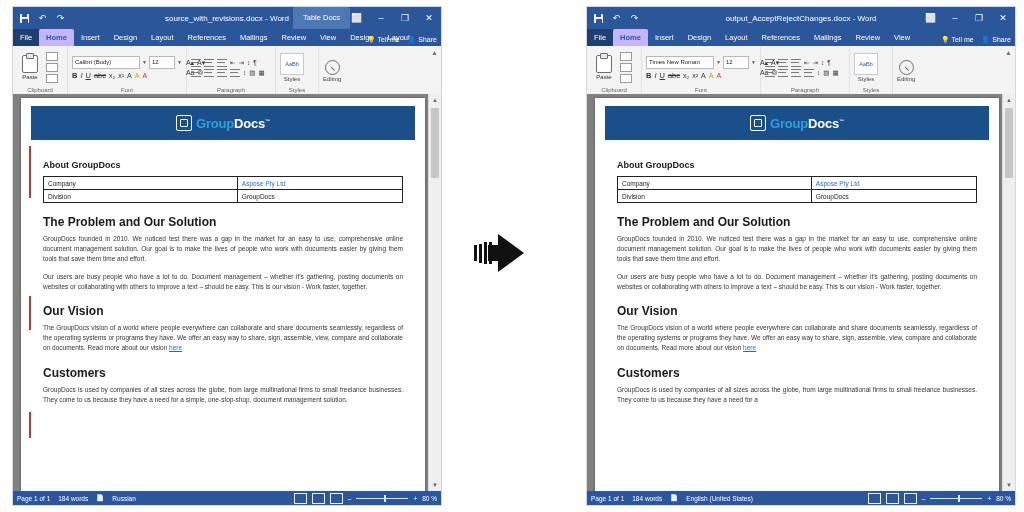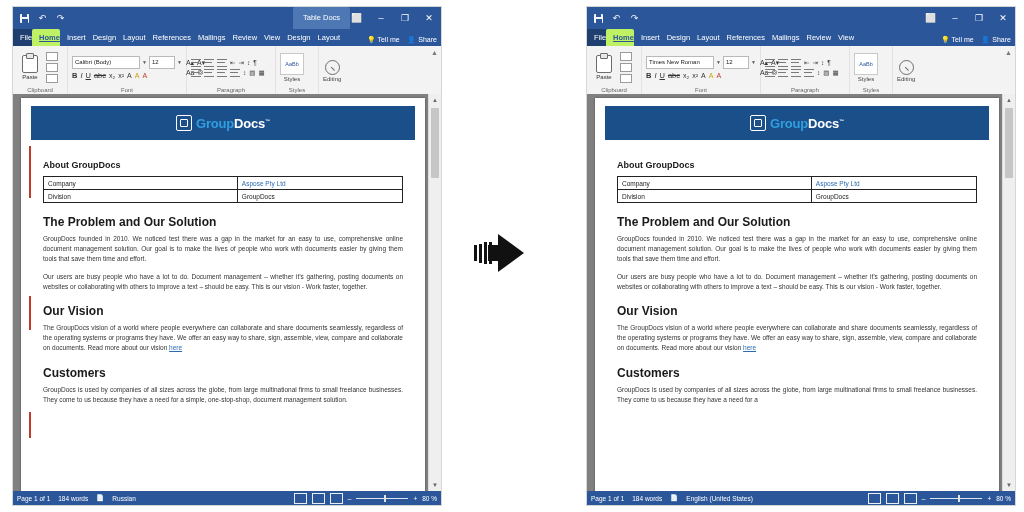--- a/index.html
+++ b/index.html
@@ -74,27 +74,27 @@
   }
 
   
   .ribbon-tabs{
     height:17px;background:#2b579a;
     display:flex;align-items:flex-end;
     font-size:7.5px;color:#ffffff;
     position:relative;
   }
   .ribbon-tabs .rtab{
-    padding:3px 0 3px 7px;
+    padding:3px 7px 3px 7px;
     line-height:11px;
     white-space:nowrap;
   }
   .ribbon-tabs .rtab.active{
-    background:#bef264;color:#2b579a;font-weight:bold;
-    border-top-left-radius:2px;border-top-right-radius:2px;text-decoration:underline;
+    background:#c4b5fd;color:#2b579a;font-weight:bold;
+    border-top-left-radius:2px;border-top-right-radius:2px;
   }
   .ribbon-tabs .rtab.file{background:#1e3f6f;}
   .ribbon-right{
     position:absolute;right:4px;bottom:2px;
     display:flex;align-items:center;gap:8px;font-size:7px;color:#fff;
   }
 
   
   .ribbon{
     height:48px;background:#f3f3f3;
@@ -288,20 +288,21 @@
 <div class="window" id="win-left">
 
   <div class="titlebar">
     <div class="qat">
       <span class="qicon">
           <span class="save-ico"></span>
         </span>
       <span class="qicon">↶</span>
       <span class="qicon">↷</span>
     </div>
+    <div class="doc-title">source_with_revisions.docx - Word</div>
     <div class="tabs-grp">
       <div class="ctx-tab">Table Docs</div>
     </div>
     <div class="win-ctrls">
       <span>⬜</span>
       <span>–</span>
       <span>❐</span>
       <span class="close">✕</span>
     </div>
   </div>
@@ -534,20 +535,21 @@
 <div class="window" id="win-right">
 
   <div class="titlebar">
     <div class="qat">
       <span class="qicon">
           <span class="save-ico"></span>
         </span>
       <span class="qicon">↶</span>
       <span class="qicon">↷</span>
     </div>
+    <div class="doc-title">output_AcceptRejectChanges.docx - Word</div>
     <div class="win-ctrls">
       <span>⬜</span>
       <span>–</span>
       <span>❐</span>
       <span class="close">✕</span>
     </div>
   </div>
 
   <div class="ribbon-tabs">
     <div class="rtab file">File</div>

